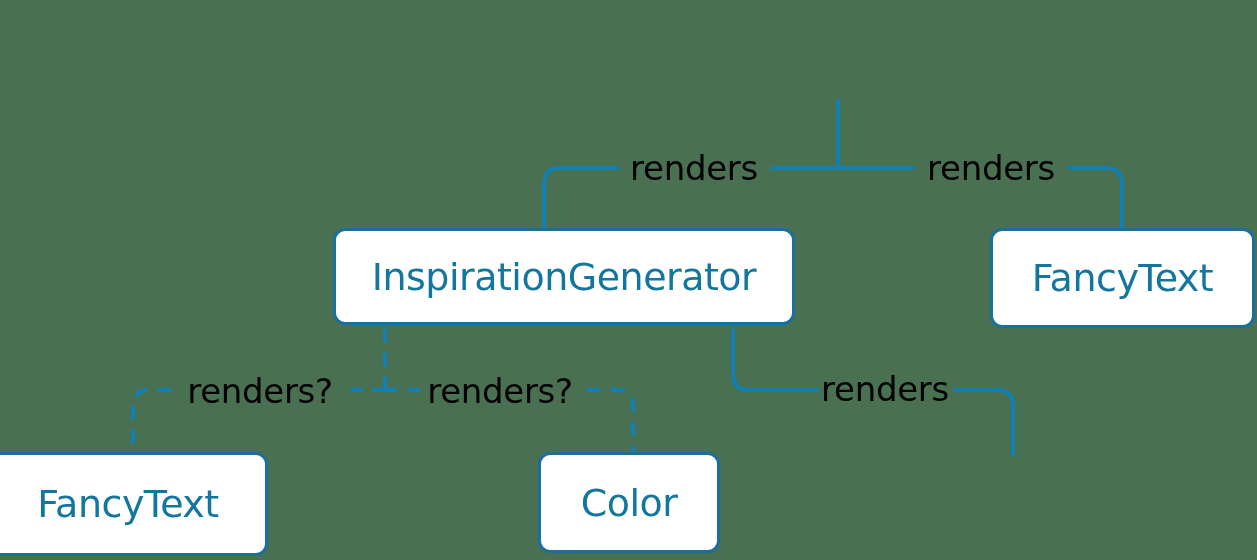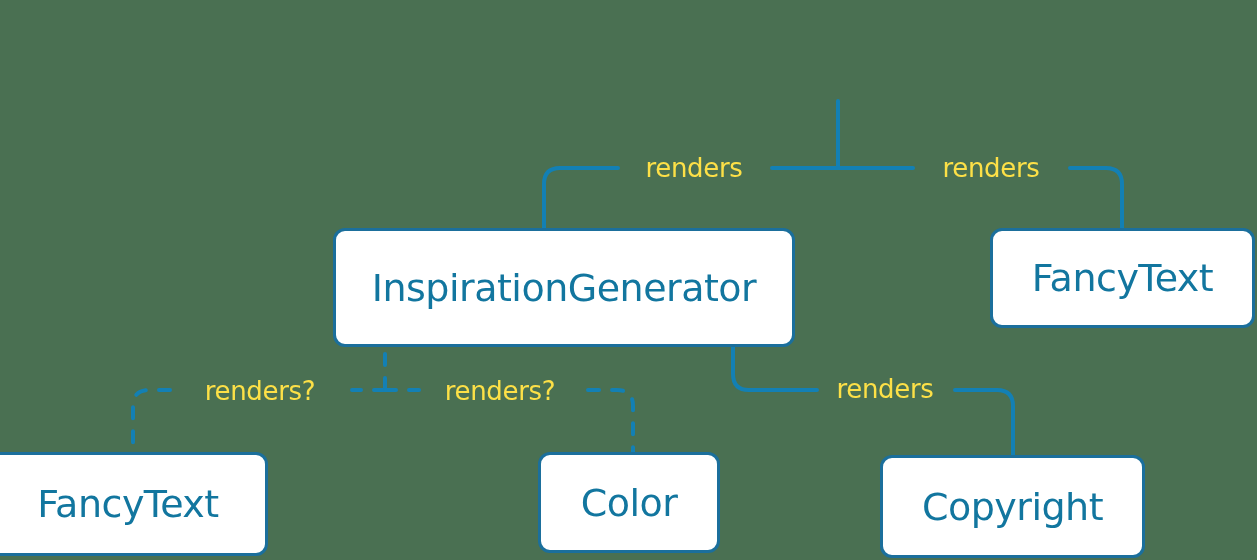--- a/index.html
+++ b/index.html
@@ -36,32 +36,32 @@
     justify-content: center;
     color: #12769f;
     font-family: "DejaVu Sans", sans-serif;
     font-weight: 400;
     letter-spacing: -0.5px;
     white-space: nowrap;
     z-index: 2;
   }
   .edge-label {
     position: absolute;
-    color: #fde047;
+    color: #000000;
     font-family: "DejaVu Sans", sans-serif;
-    font-size: 26px;
+    font-size: 34px;
     font-weight: 500;
     letter-spacing: -0.3px;
     white-space: nowrap;
     z-index: 3;
     transform: translate(-50%, -50%);
   }
   
   #node-app        { left: 757px;  top: 3px;   width: 162px; height: 98px;  font-size: 38px; }
-  #node-inspgen    { left: 333px;  top: 228px; width: 462px; height: 119px; font-size: 38px; justify-content: center; }
+  #node-inspgen    { left: 333px;  top: 228px; width: 462px; height: 97px; font-size: 38px; justify-content: center; }
   #node-fancytext-right { left: 990px; top: 228px; width: 265px; height: 100px; font-size: 38px; }
   #node-fancytext-left  { left: -12px; top: 452px; width: 280px; height: 104px; font-size: 38px; }
   #node-color      { left: 538px;  top: 452px; width: 182px; height: 101px; font-size: 38px; }
   #node-copyright  { left: 880px;  top: 455px; width: 265px; height: 103px; font-size: 38px; }
   
   #label-renders-left   { left: 694px; top: 168px; }
   #label-renders-right  { left: 991px; top: 168px; }
   #label-renders-q-left  { left: 260px; top: 391px; }
   #label-renders-q-right { left: 500px; top: 391px; }
   #label-renders-copyright { left: 885px; top: 389px; }
@@ -105,23 +105,20 @@
   </div>
 
   <div class="node" id="node-fancytext-left">
     <span>FancyText</span>
   </div>
 
   <div class="node" id="node-color">
     <span>Color</span>
   </div>
 
-  <div class="node" id="node-copyright">
-    <span>Copyright</span>
-  </div>
 
   <div class="edge-label" id="label-renders-left">renders</div>
 
   <div class="edge-label" id="label-renders-right">renders</div>
 
   <div class="edge-label" id="label-renders-q-left">renders?</div>
 
   <div class="edge-label" id="label-renders-q-right">renders?</div>
 
   <div class="edge-label" id="label-renders-copyright">renders</div>

